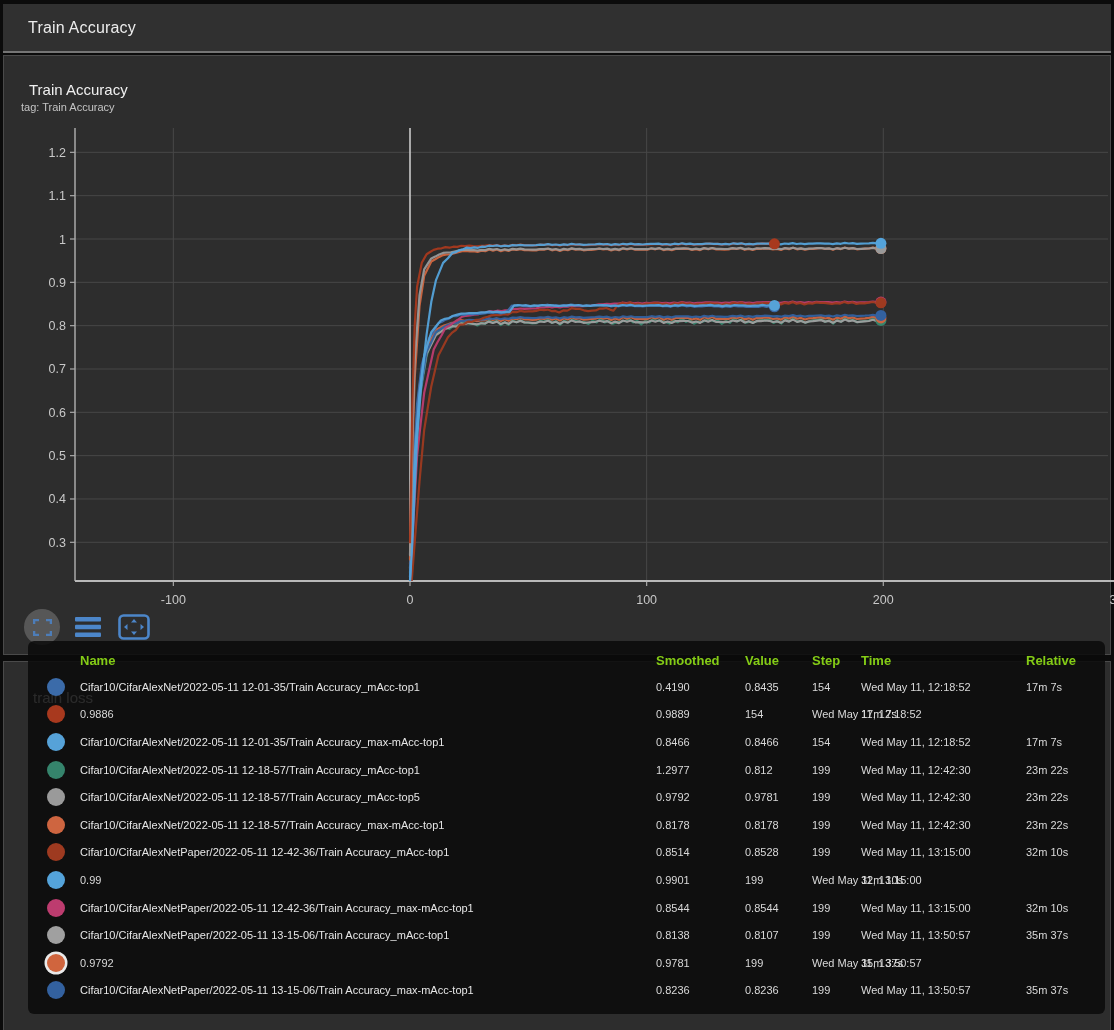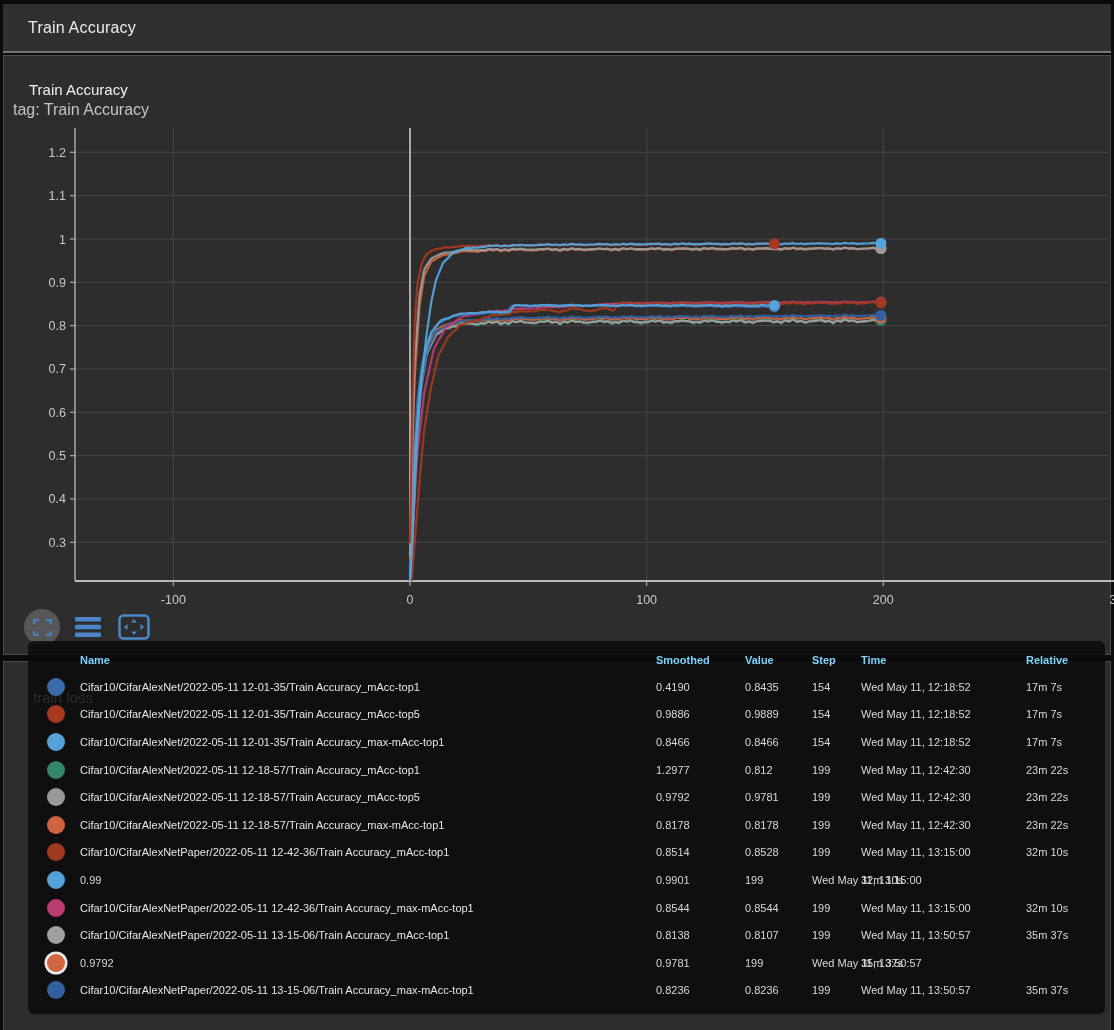--- a/index.html
+++ b/index.html
@@ -13,36 +13,36 @@
     display:flex;align-items:center;padding-left:25px;box-sizing:border-box;z-index:2;
   }
   .group-title{font-size:16px;color:#ececec;letter-spacing:.2px}
   .card{
     position:absolute;left:3px;width:1108px;background:#2d2d2d;
     border:1px solid #4a4a4a;box-sizing:border-box;
   }
   #card1{top:55px;height:600px;z-index:1}
   #card2{top:661px;height:369px;z-index:1;border-bottom:none}
   .chart-title{position:absolute;left:25px;top:25px;font-size:15px;color:#f0f0f0}
-  .chart-tag{position:absolute;left:9px;top:45px;font-size:16px;color:#c4c4c4}
+  .chart-tag{position:absolute;left:17px;top:45px;font-size:11px;color:#c4c4c4}
   #chart-svg{position:absolute;left:0;top:0;z-index:2}
   .toolbar{position:absolute;left:24px;top:608px;height:38px;display:flex;align-items:center;gap:10px;z-index:3}
   .tool-btn{width:36px;height:36px;display:flex;align-items:center;justify-content:center;border:none;background:transparent;padding:0;cursor:pointer}
   .tool-btn.rippled{background:rgba(140,140,140,.45);border-radius:50%}
   .next-title{position:absolute;left:29px;top:27px;font-size:15px;color:#e8e8e8}
   .tooltip{
     position:absolute;left:28px;top:641px;width:1077px;height:373px;
     background:rgba(10,10,10,.86);border-radius:6px;z-index:5;
     padding-top:6px;box-sizing:border-box;overflow:hidden;
   }
   .t-row{
     display:grid;grid-template-columns:52px 576px 89px 67px 49px 165px 1fr;
     align-items:center;height:27.6px;font-size:11px;color:#d9d9d9;white-space:nowrap;
   }
-  .t-head{height:26px;font-weight:bold;color:#7dd3fc;font-size:11px}
+  .t-head{height:26px;font-weight:bold;color:#84cc16;font-size:13px}
   .t-name{color:#e6e6e6;overflow:hidden;text-overflow:ellipsis}
   .dot{width:18px;height:18px;border-radius:50%;margin-left:19px}
   .dot.ring{box-shadow:0 0 0 2.5px #eaeaea}
 </style>
 </head>
 <body>
 
 <div class="group-header">
   <span class="group-title">Train Accuracy</span>
 </div>
@@ -179,21 +179,20 @@
         <div class="">0.4190</div>
         <div class="">0.8435</div>
         <div class="">154</div>
         <div class="">Wed May 11, 12:18:52</div>
         <div class="">17m 7s</div>
       </div>
       <div class="t-row">
         <div>
           <div class="dot" style="background: rgb(168, 57, 30);"></div>
         </div>
-        <div class="t-name">Cifar10/CifarAlexNet/2022-05-11 12-01-35/Train Accuracy_mAcc-top5</div>
         <div class="">0.9886</div>
         <div class="">0.9889</div>
         <div class="">154</div>
         <div class="">Wed May 11, 12:18:52</div>
         <div class="">17m 7s</div>
       </div>
       <div class="t-row">
         <div>
           <div class="dot" style="background: rgb(86, 162, 216);"></div>
         </div>

